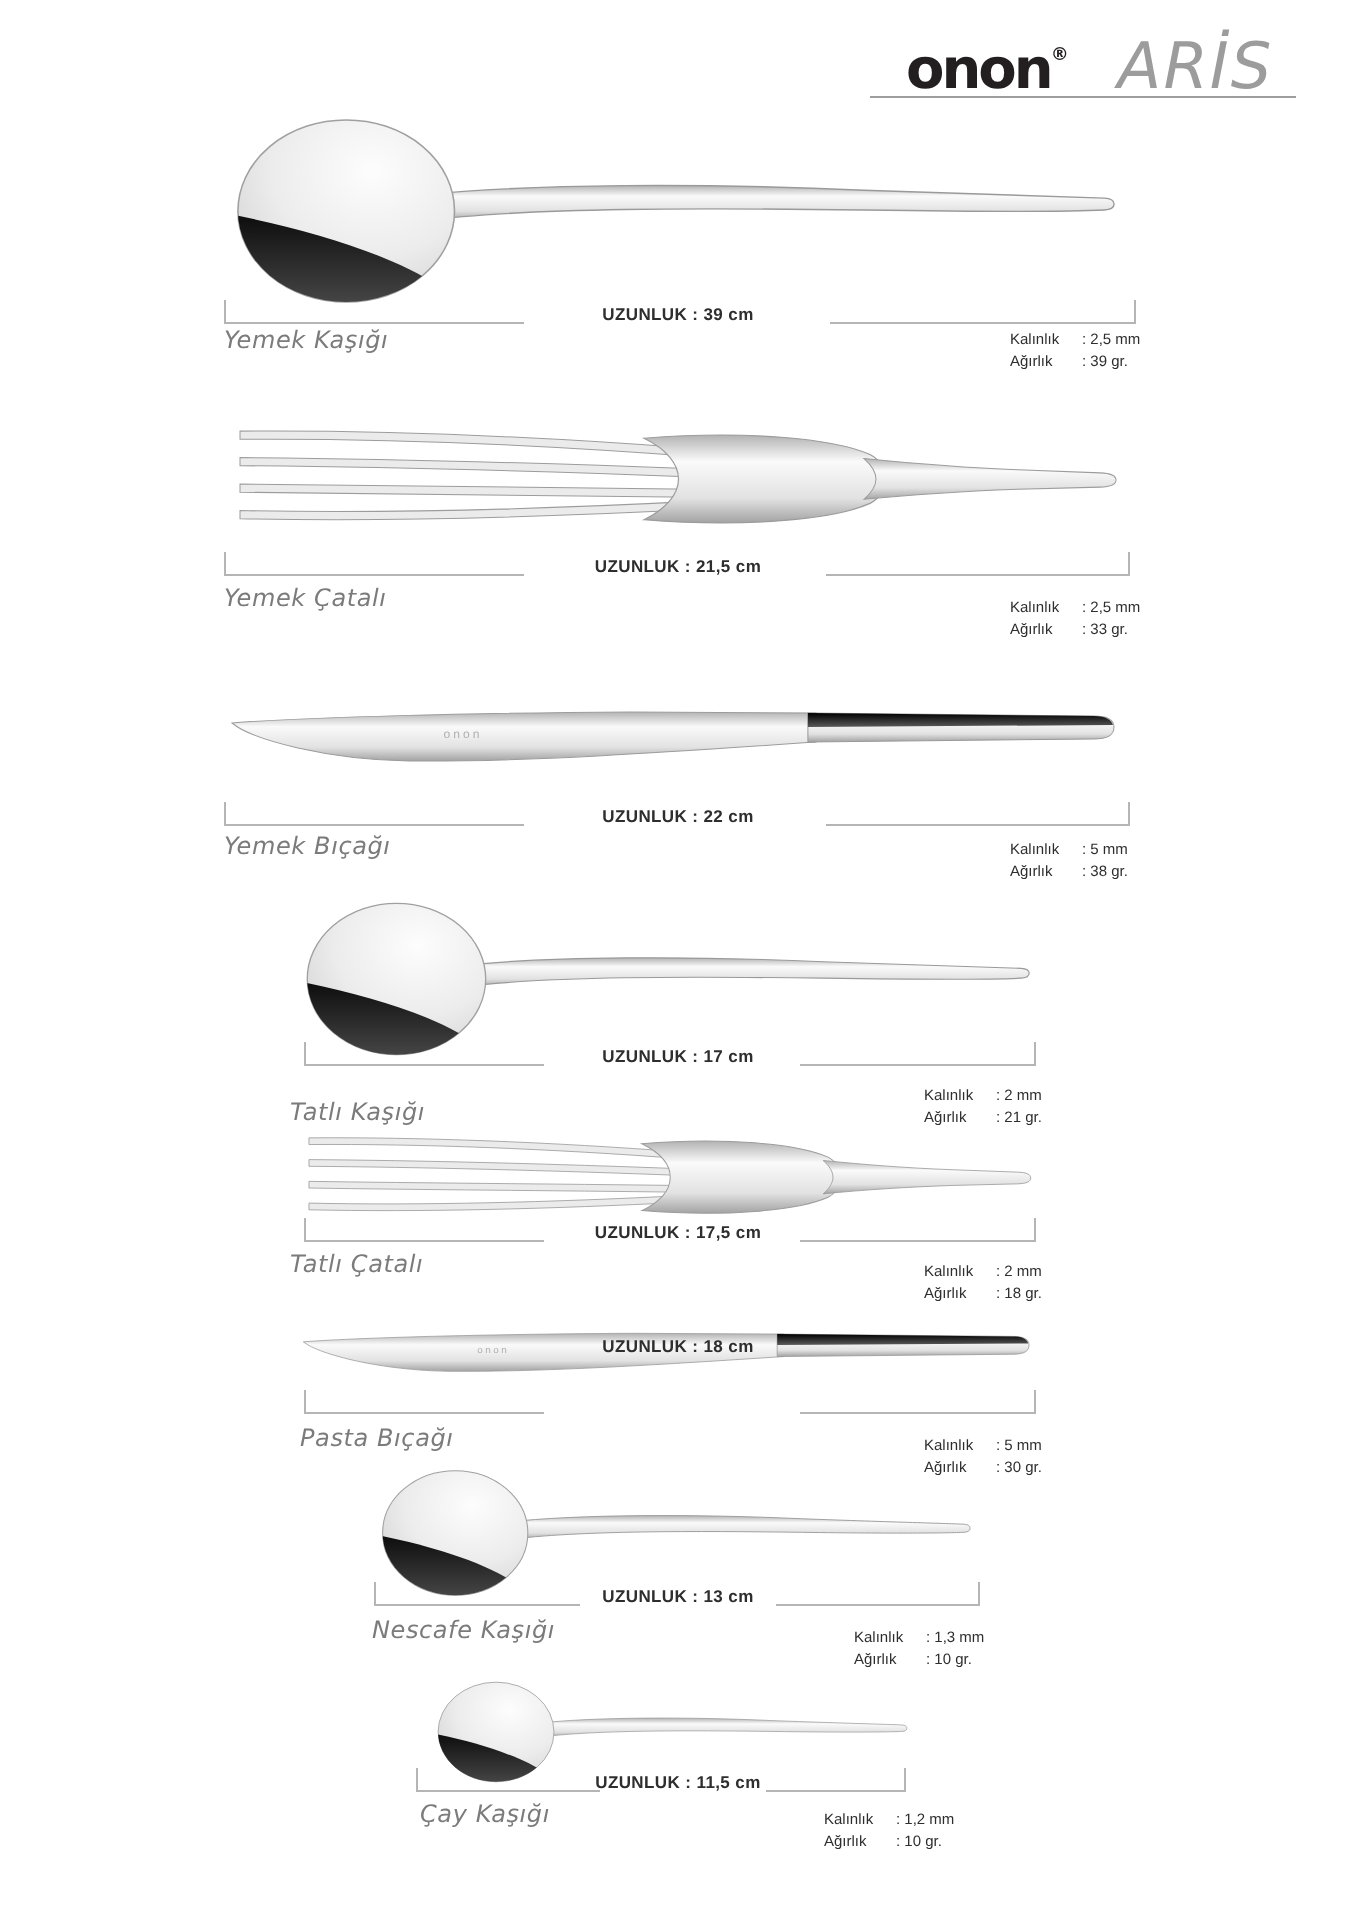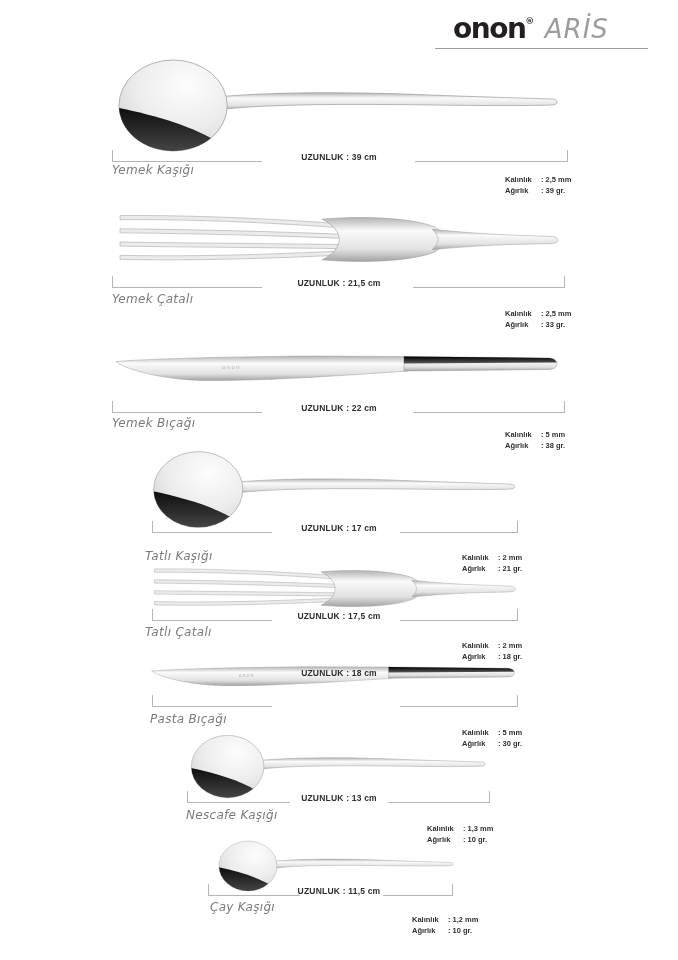--- a/index.html
+++ b/index.html
@@ -4,32 +4,32 @@
 <style>
   html,body{margin:0;padding:0;background:#ffffff;}
   .page{position:relative;width:678px;height:960px;background:#ffffff;overflow:hidden;
         font-family:"Liberation Sans",sans-serif;}
   
   .logo{position:absolute;left:453px;top:14px;white-space:nowrap;}
   .brand{font-family:"DejaVu Sans",sans-serif;font-weight:bold;font-size:28px;line-height:30px;
          color:#231f20;letter-spacing:-1.5px;}
   .reg{font-family:"DejaVu Sans",sans-serif;font-weight:bold;font-size:9px;color:#231f20;
        vertical-align:14px;}
-  .series{font-family:"DejaVu Sans",sans-serif;font-style:italic;font-size:26px;color:#9c9c9c;
-          letter-spacing:1px;margin-left:6px;}
+  .series{font-family:"DejaVu Sans",sans-serif;font-style:italic;font-size:32px;color:#9c9c9c;
+          letter-spacing:1px;margin-left:20px;}
   .header-rule{position:absolute;left:435px;top:48px;width:213px;height:1px;background:#9e9e9e;}
   
   .bracket{position:absolute;height:12px;box-sizing:border-box;border-bottom:1px solid #b5b5b5;}
   .seg-l{border-left:1px solid #b5b5b5;}
   .seg-r{border-right:1px solid #b5b5b5;}
   .len-text{position:absolute;left:289px;width:100px;text-align:center;font-weight:bold;
             font-size:8.5px;line-height:10px;color:#2e2e2e;letter-spacing:.2px;white-space:nowrap;}
   .item-label{position:absolute;font-family:"DejaVu Sans",sans-serif;font-style:italic;
               font-size:12px;color:#7b7b7b;letter-spacing:.3px;white-space:nowrap;}
-  .specs{position:absolute;font-weight:bold;font-size:7.5px;color:#2e2e2e;margin-top:10px;}
+  .specs{position:absolute;font-weight:normal;font-size:7.5px;color:#2e2e2e;}
   .specs .row{display:flex;line-height:11px;white-space:nowrap;}
   .specs .k{width:36px;}
   .art{position:absolute;}
   .art svg{display:block;width:100%;height:100%;}
 </style>
 </head>
 <body>
 
 <svg width="0" height="0" style="position:absolute" aria-hidden="true">
   <defs>

